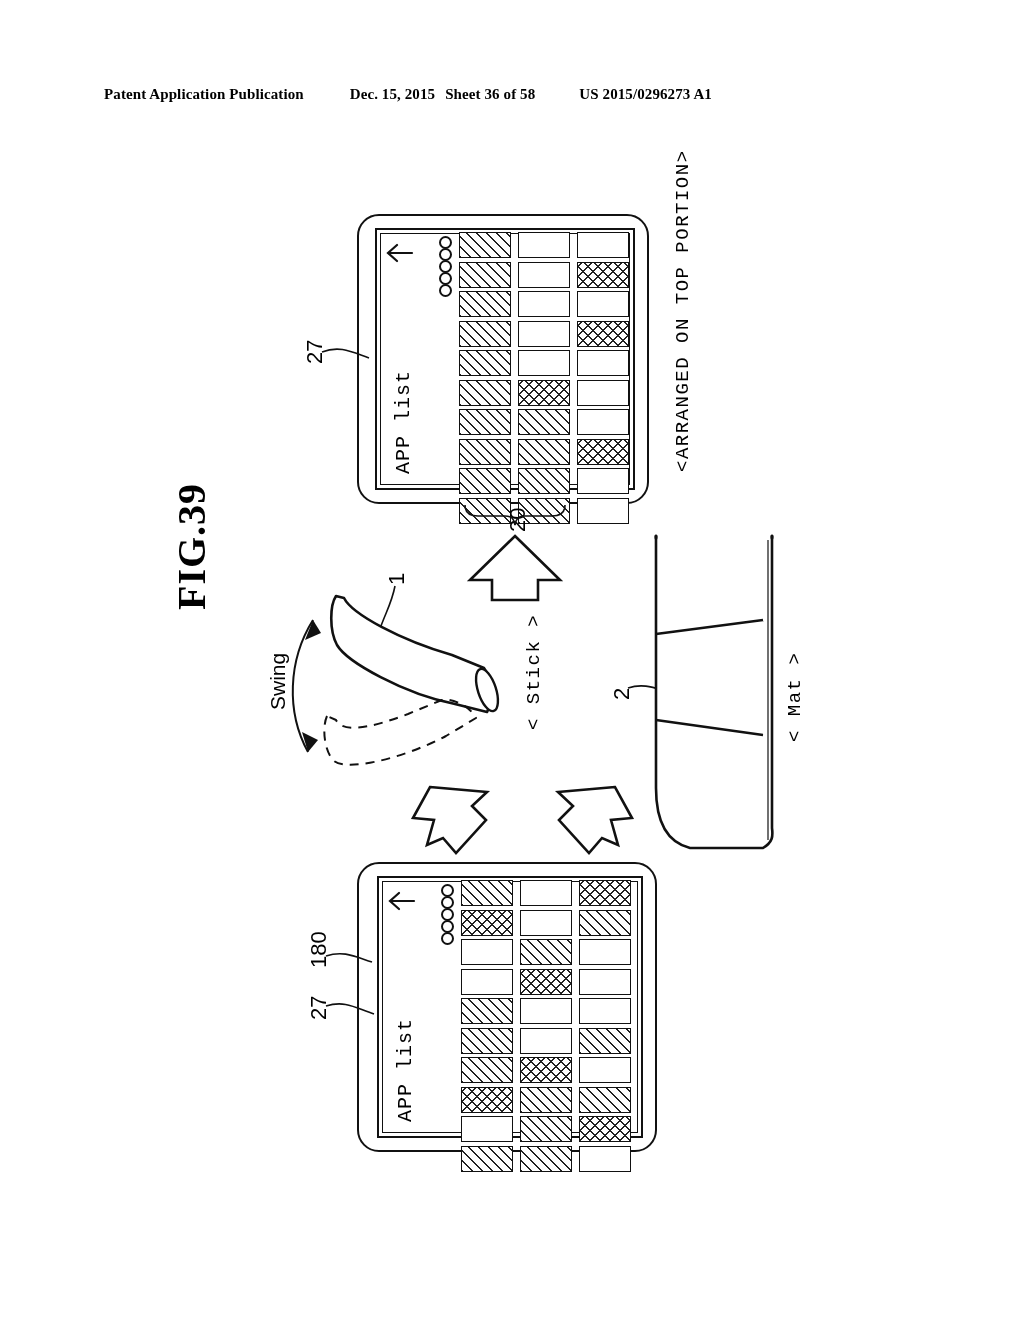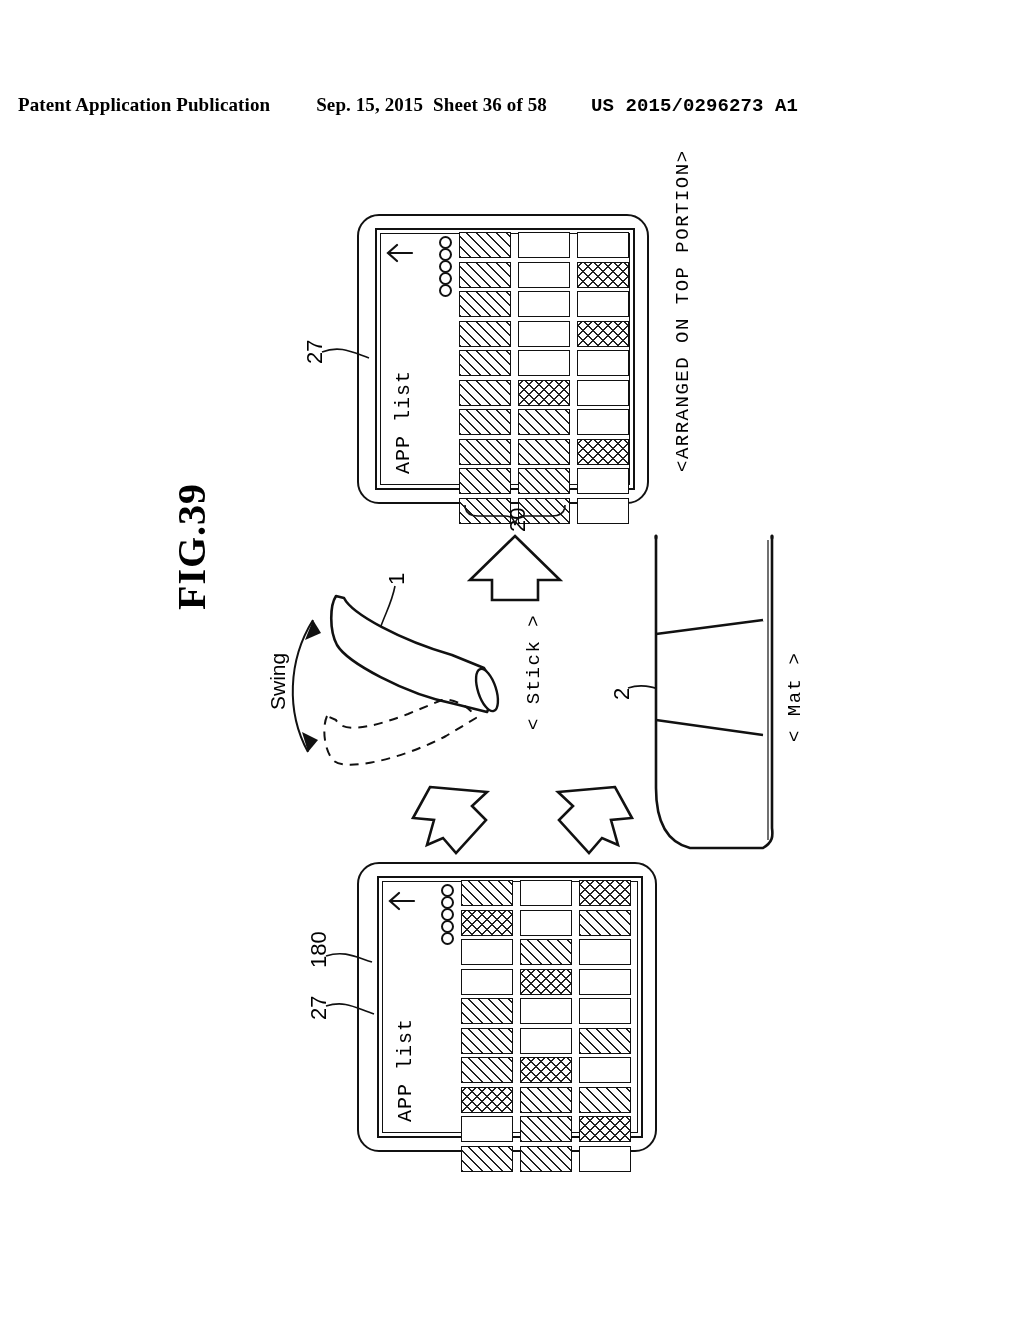--- a/index.html
+++ b/index.html
@@ -5,29 +5,29 @@
   html,body{margin:0;padding:0;}
   body{
     width:1024px;height:1320px;background:#fff;
     font-family:"Liberation Serif",serif;color:#000;
     position:relative;overflow:hidden;
   }
   .page{position:absolute;inset:0;}
 
   
   .hdr{
-    position:absolute;top:94px;left:0;width:816px;
+    position:absolute;top:86px;left:0;width:816px;
     display:flex;justify-content:center;align-items:baseline;
-    font-family:"Liberation Serif",serif;font-weight:bold;font-size:19px;
+    font-family:"Liberation Serif",serif;font-weight:bold;font-size:15px;
     letter-spacing:.1px;white-space:nowrap;
   }
   .hdr .h-pub{}
   .hdr .h-date{margin-left:46px;}
   .hdr .h-sheet{margin-left:10px;}
-  .hdr .h-num{margin-left:44px;font-family:Liberation Mono, monospace;}
+  .hdr .h-num{margin-left:44px;}
 
   
   .figtitle{
     position:absolute;left:168px;top:610px;
     font-family:"Liberation Serif",serif;font-weight:bold;font-size:40px;
     letter-spacing:1px;
     transform:rotate(-90deg);transform-origin:left top;
     white-space:nowrap;
   }
 
@@ -90,21 +90,21 @@
     transform:rotate(-90deg);transform-origin:left top;white-space:nowrap;
   }
 </style>
 </head>
 <body>
 
 <div class="page">
 
   <div class="hdr">
     <span class="h-pub">Patent Application Publication</span>
-    <span class="h-date">Sep. 15, 2015</span>
+    <span class="h-date">Dec. 15, 2015</span>
     <span class="h-sheet">Sheet 36 of 58</span>
     <span class="h-num">US 2015/0296273 A1</span>
   </div>
 
   <div class="figtitle">FIG.39</div>
 
   <div class="device" style="left:357px;top:214px;width:292px;height:290px;">
     <div class="screen" style="left:16px;top:12px;right:12px;bottom:12px;">
       <div class="screen-inner" style="left:3px;top:3px;right:3px;bottom:3px;"></div>
     </div>

